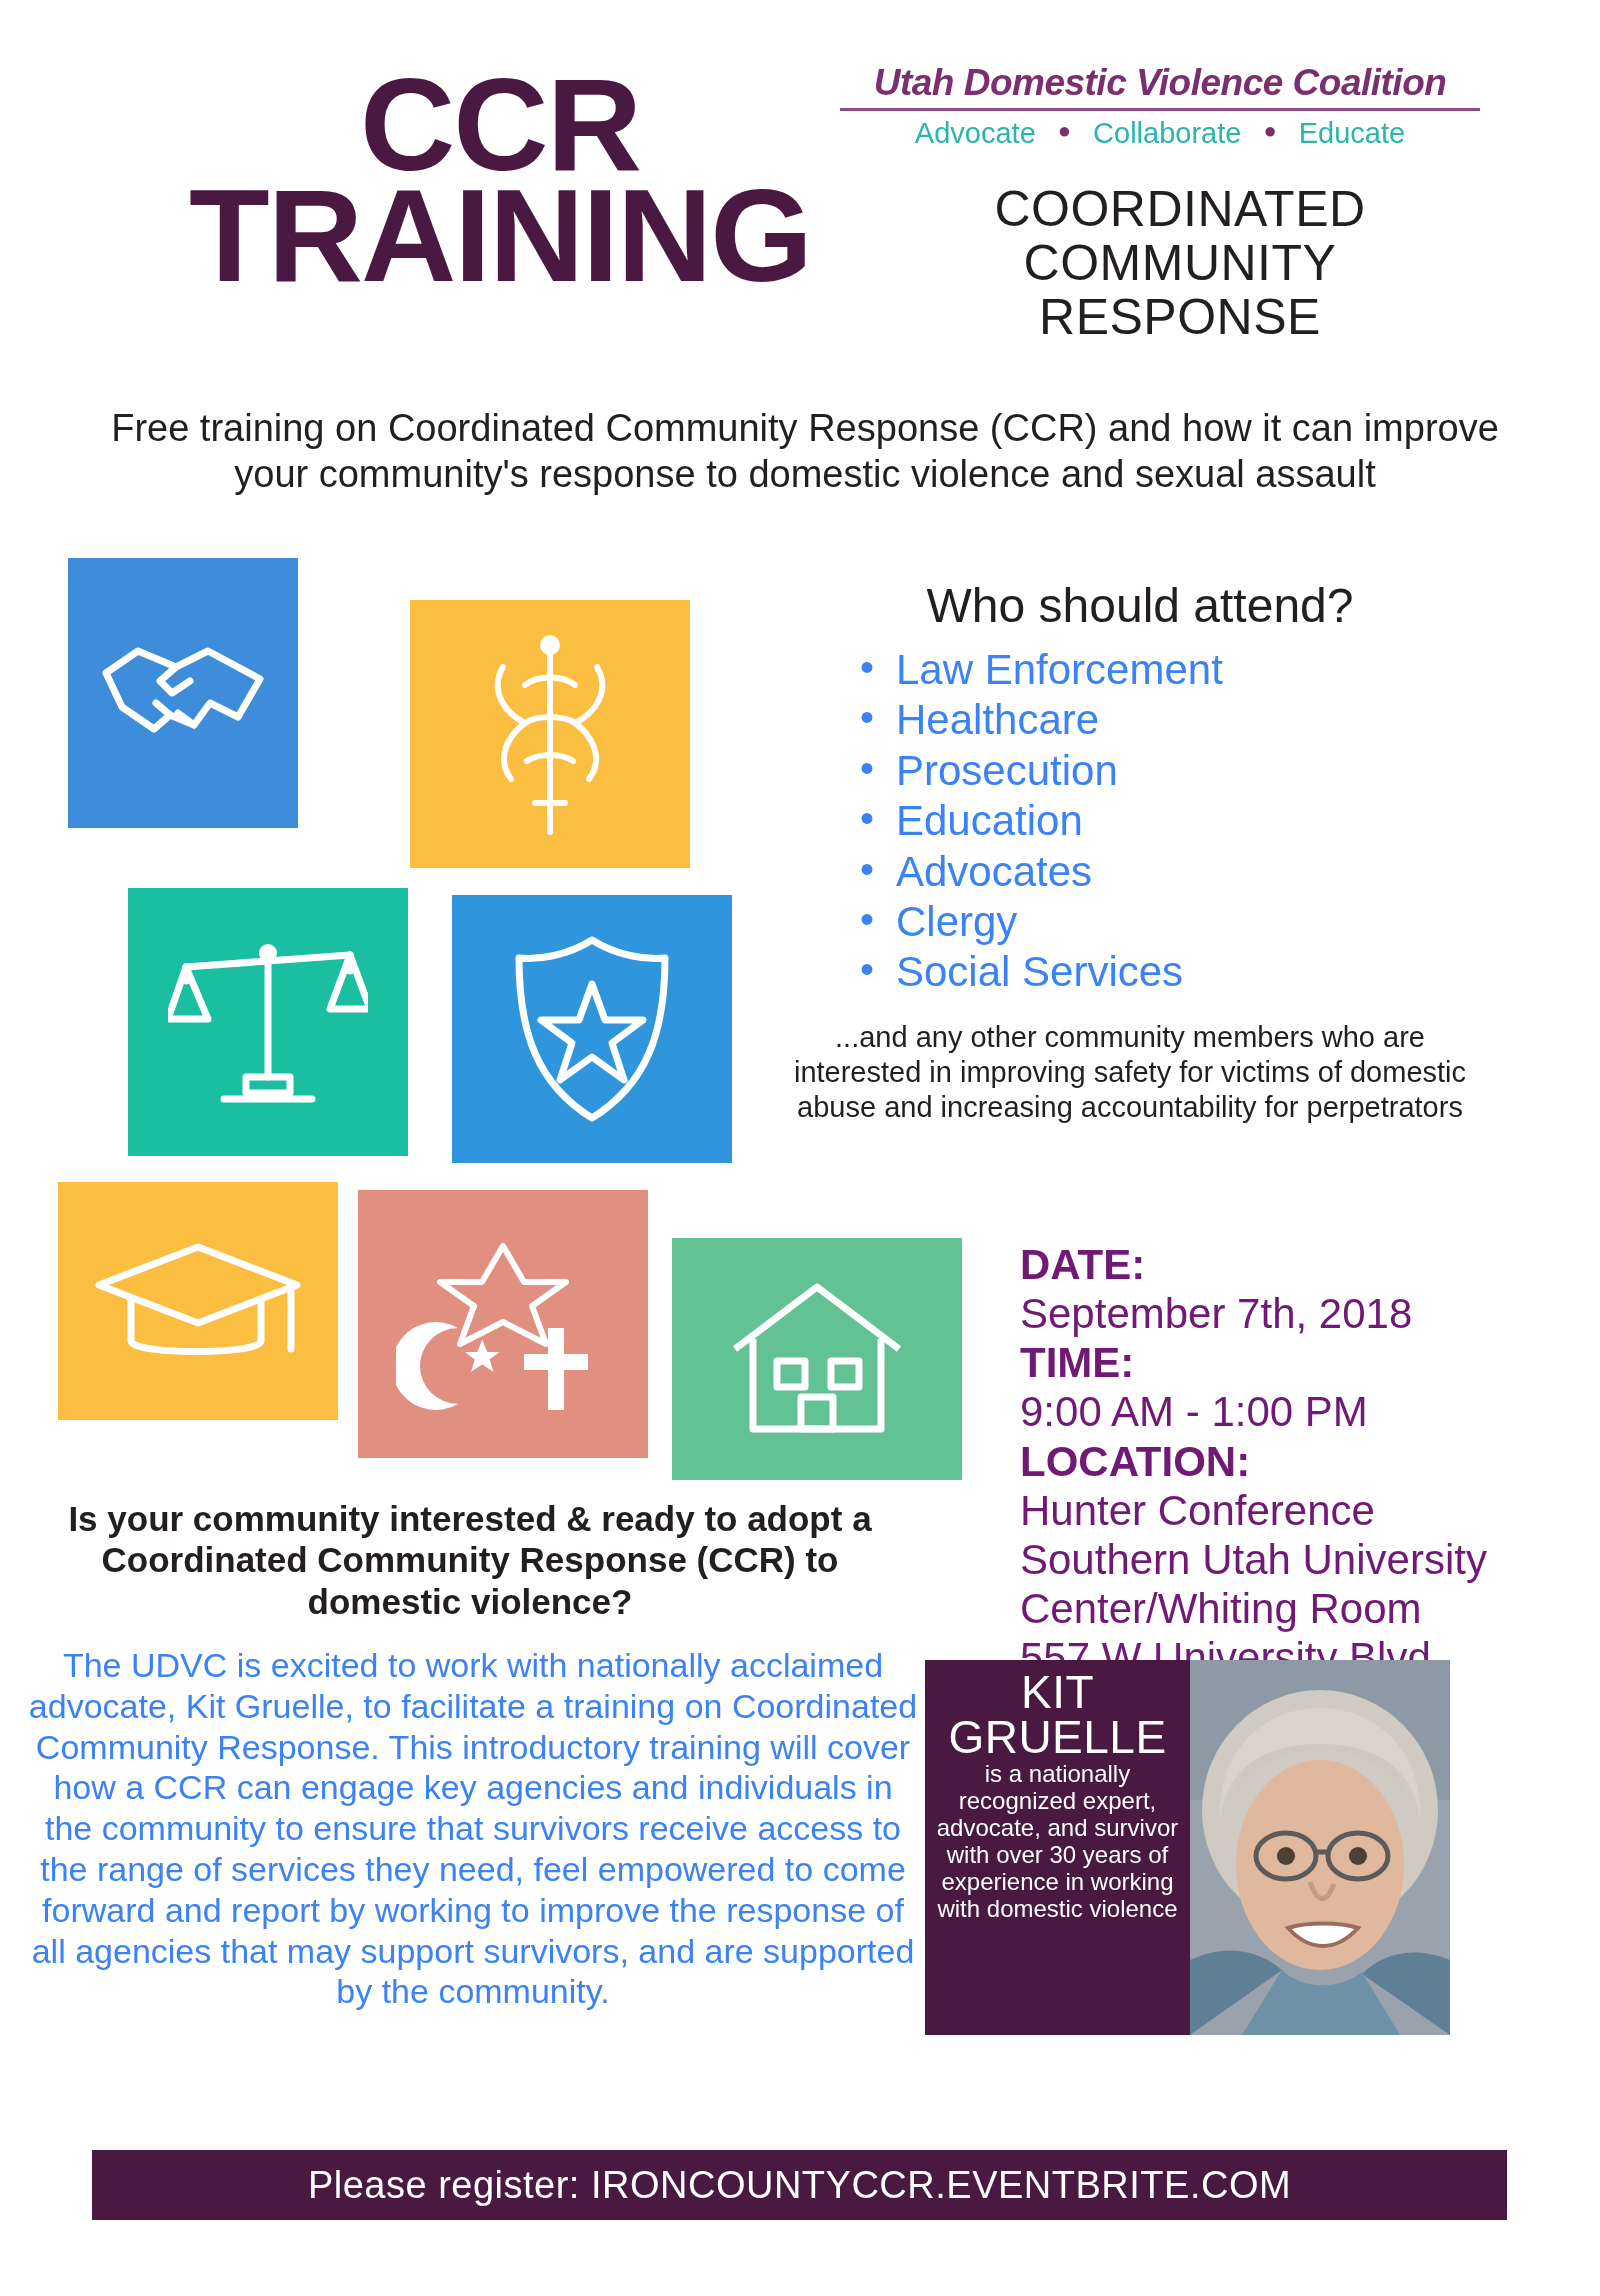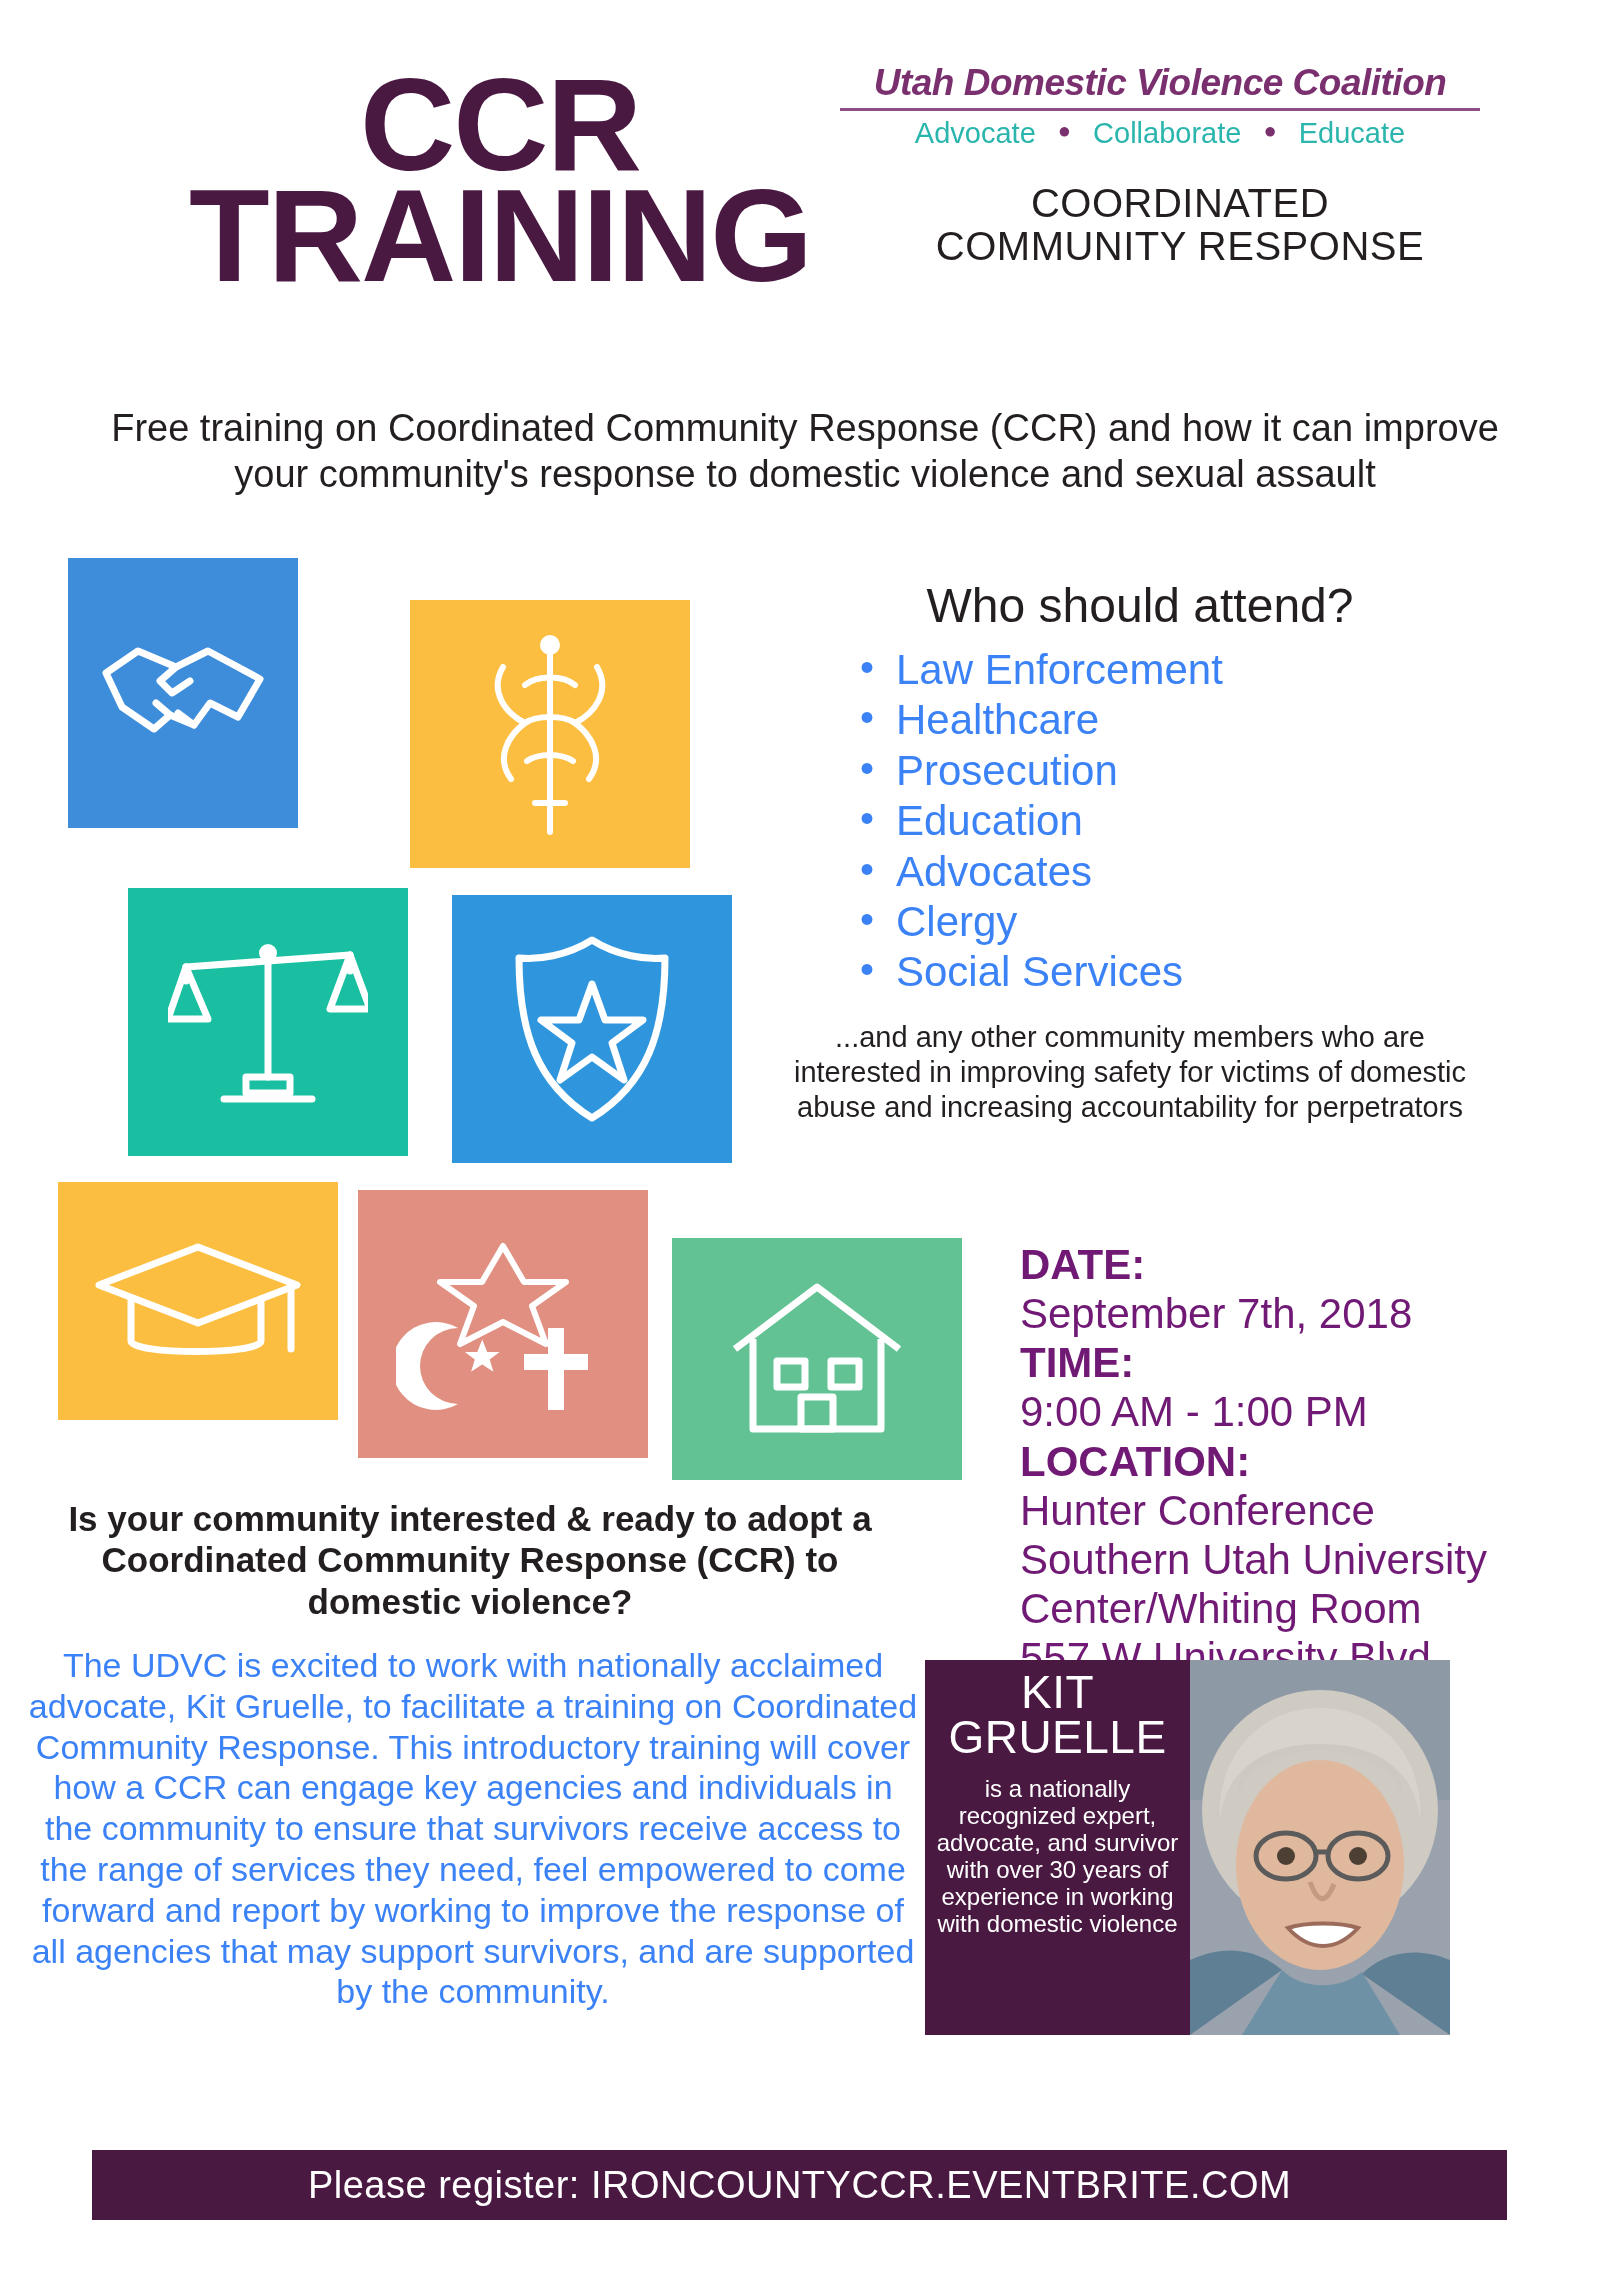--- a/index.html
+++ b/index.html
@@ -74,21 +74,21 @@
     letter-spacing: -2px;
   }
   .ccr-title .l2 { display: block; }
 
   .ccr-sub {
     position: absolute;
     left: 900px;
     top: 182px;
     width: 560px;
     text-align: center;
-    font-size: 40px;
+    font-size: 50px;
     line-height: 1.08;
     color: #231f20;
     letter-spacing: 0.5px;
   }
 
   .lede {
     position: absolute;
     left: 70px;
     top: 405px;
     width: 1470px;
@@ -197,21 +197,21 @@
     text-align: center;
     padding-top: 10px;
     box-sizing: border-box;
   }
   .speaker-name {
     font-size: 46px;
     line-height: 0.98;
     letter-spacing: 0.5px;
   }
   .speaker-bio {
-    margin-top: 16px;
+    margin-top: 1px;
     font-size: 24px;
     line-height: 1.12;
     padding: 0 6px;
   }
   .speaker-photo {
     position: absolute;
     left: 1190px;
     top: 1660px;
     width: 260px;
     height: 375px;

